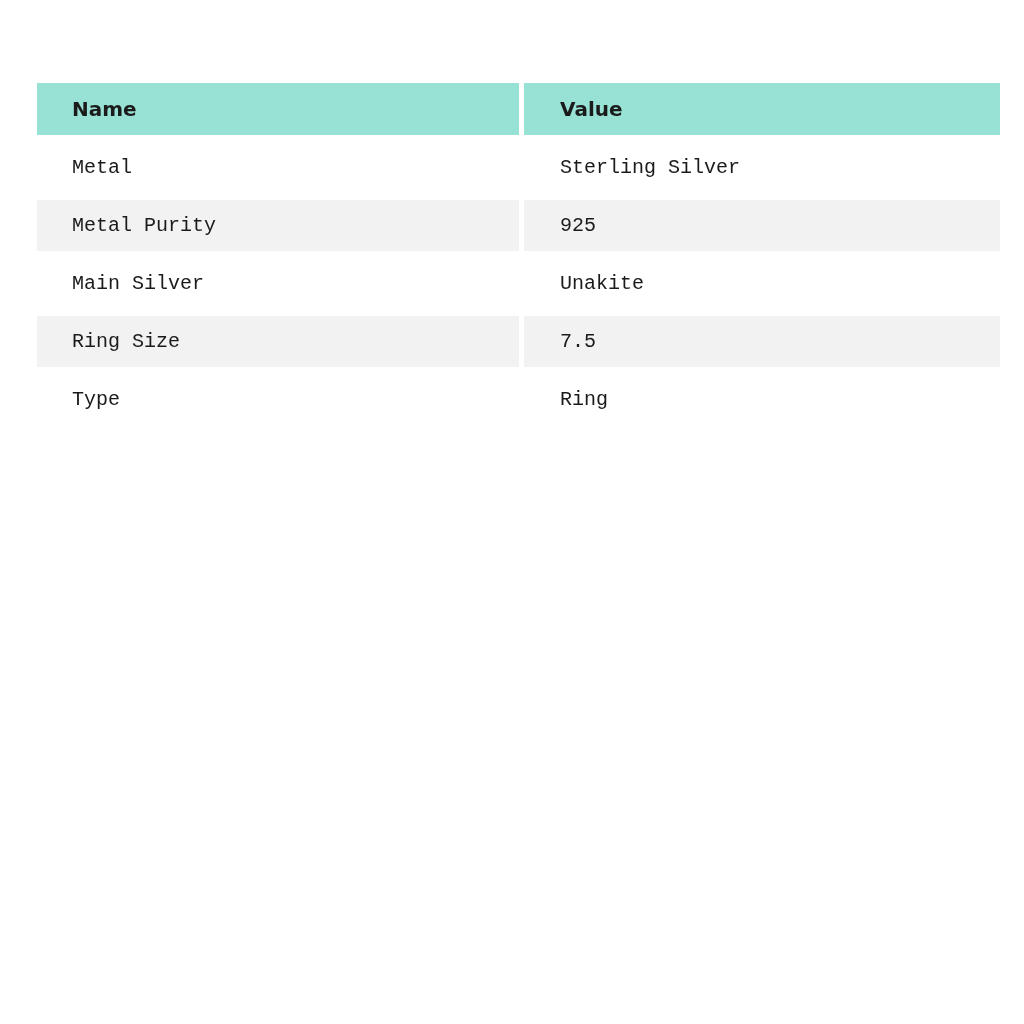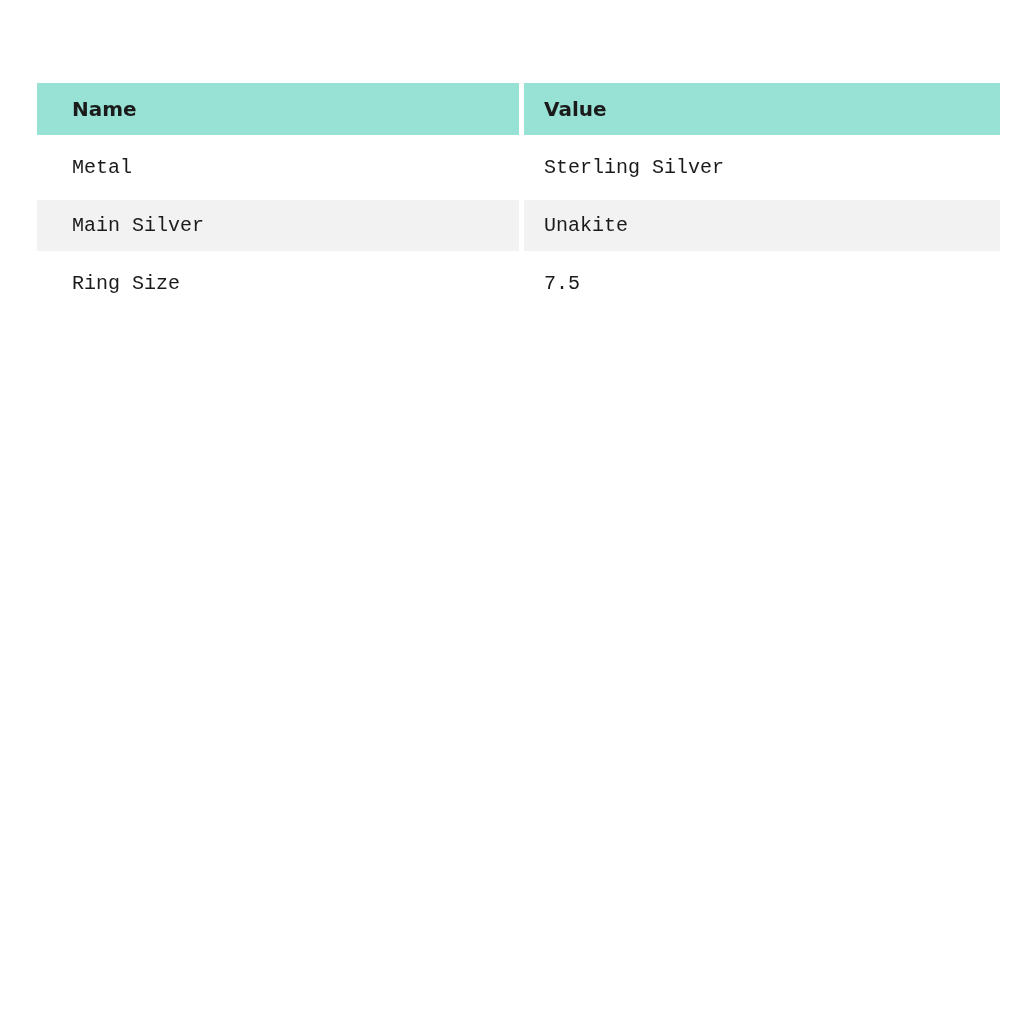--- a/index.html
+++ b/index.html
@@ -33,21 +33,21 @@
     box-sizing: border-box;
     vertical-align: middle;
     text-align: left;
     padding: 0 10px 0 35px;
     overflow: hidden;
     white-space: nowrap;
   }
   th.col-name, td.col-name { width: 482px; }
   th.col-value, td.col-value {
     width: 481px;
-    padding-left: 20px;
+    padding-left: 36px;
     border-left: 5px solid var(--page-bg, #ffffff);
   }
   thead th {
     height: 52px;
     background: var(--header-bg, #97e2d4);
     font-weight: 600;
   }
   tbody td {
     height: 58px;
     border-top: 7px solid var(--page-bg, #ffffff);
@@ -66,28 +66,36 @@
         <th class="col-name">Name</th>
         <th class="col-value">Value</th>
       </tr>
     </thead>
     <tbody id="spec-body">
   <tr>
     <td class="col-name">Metal</td>
     <td class="col-value">Sterling Silver</td>
   </tr>
 
+  <tr>
+    <td class="col-name">Metal Purity</td>
+    <td class="col-value">925</td>
+  </tr>
 
   <tr>
     <td class="col-name">Main Silver</td>
     <td class="col-value">Unakite</td>
   </tr>
 
 
   <tr>
     <td class="col-name">Ring Size</td>
     <td class="col-value">7.5</td>
   </tr>
 
+  <tr>
+    <td class="col-name">Type</td>
+    <td class="col-value">Ring</td>
+  </tr>
 
 </tbody>
   </table>
 </div>
 
 </body></html>

